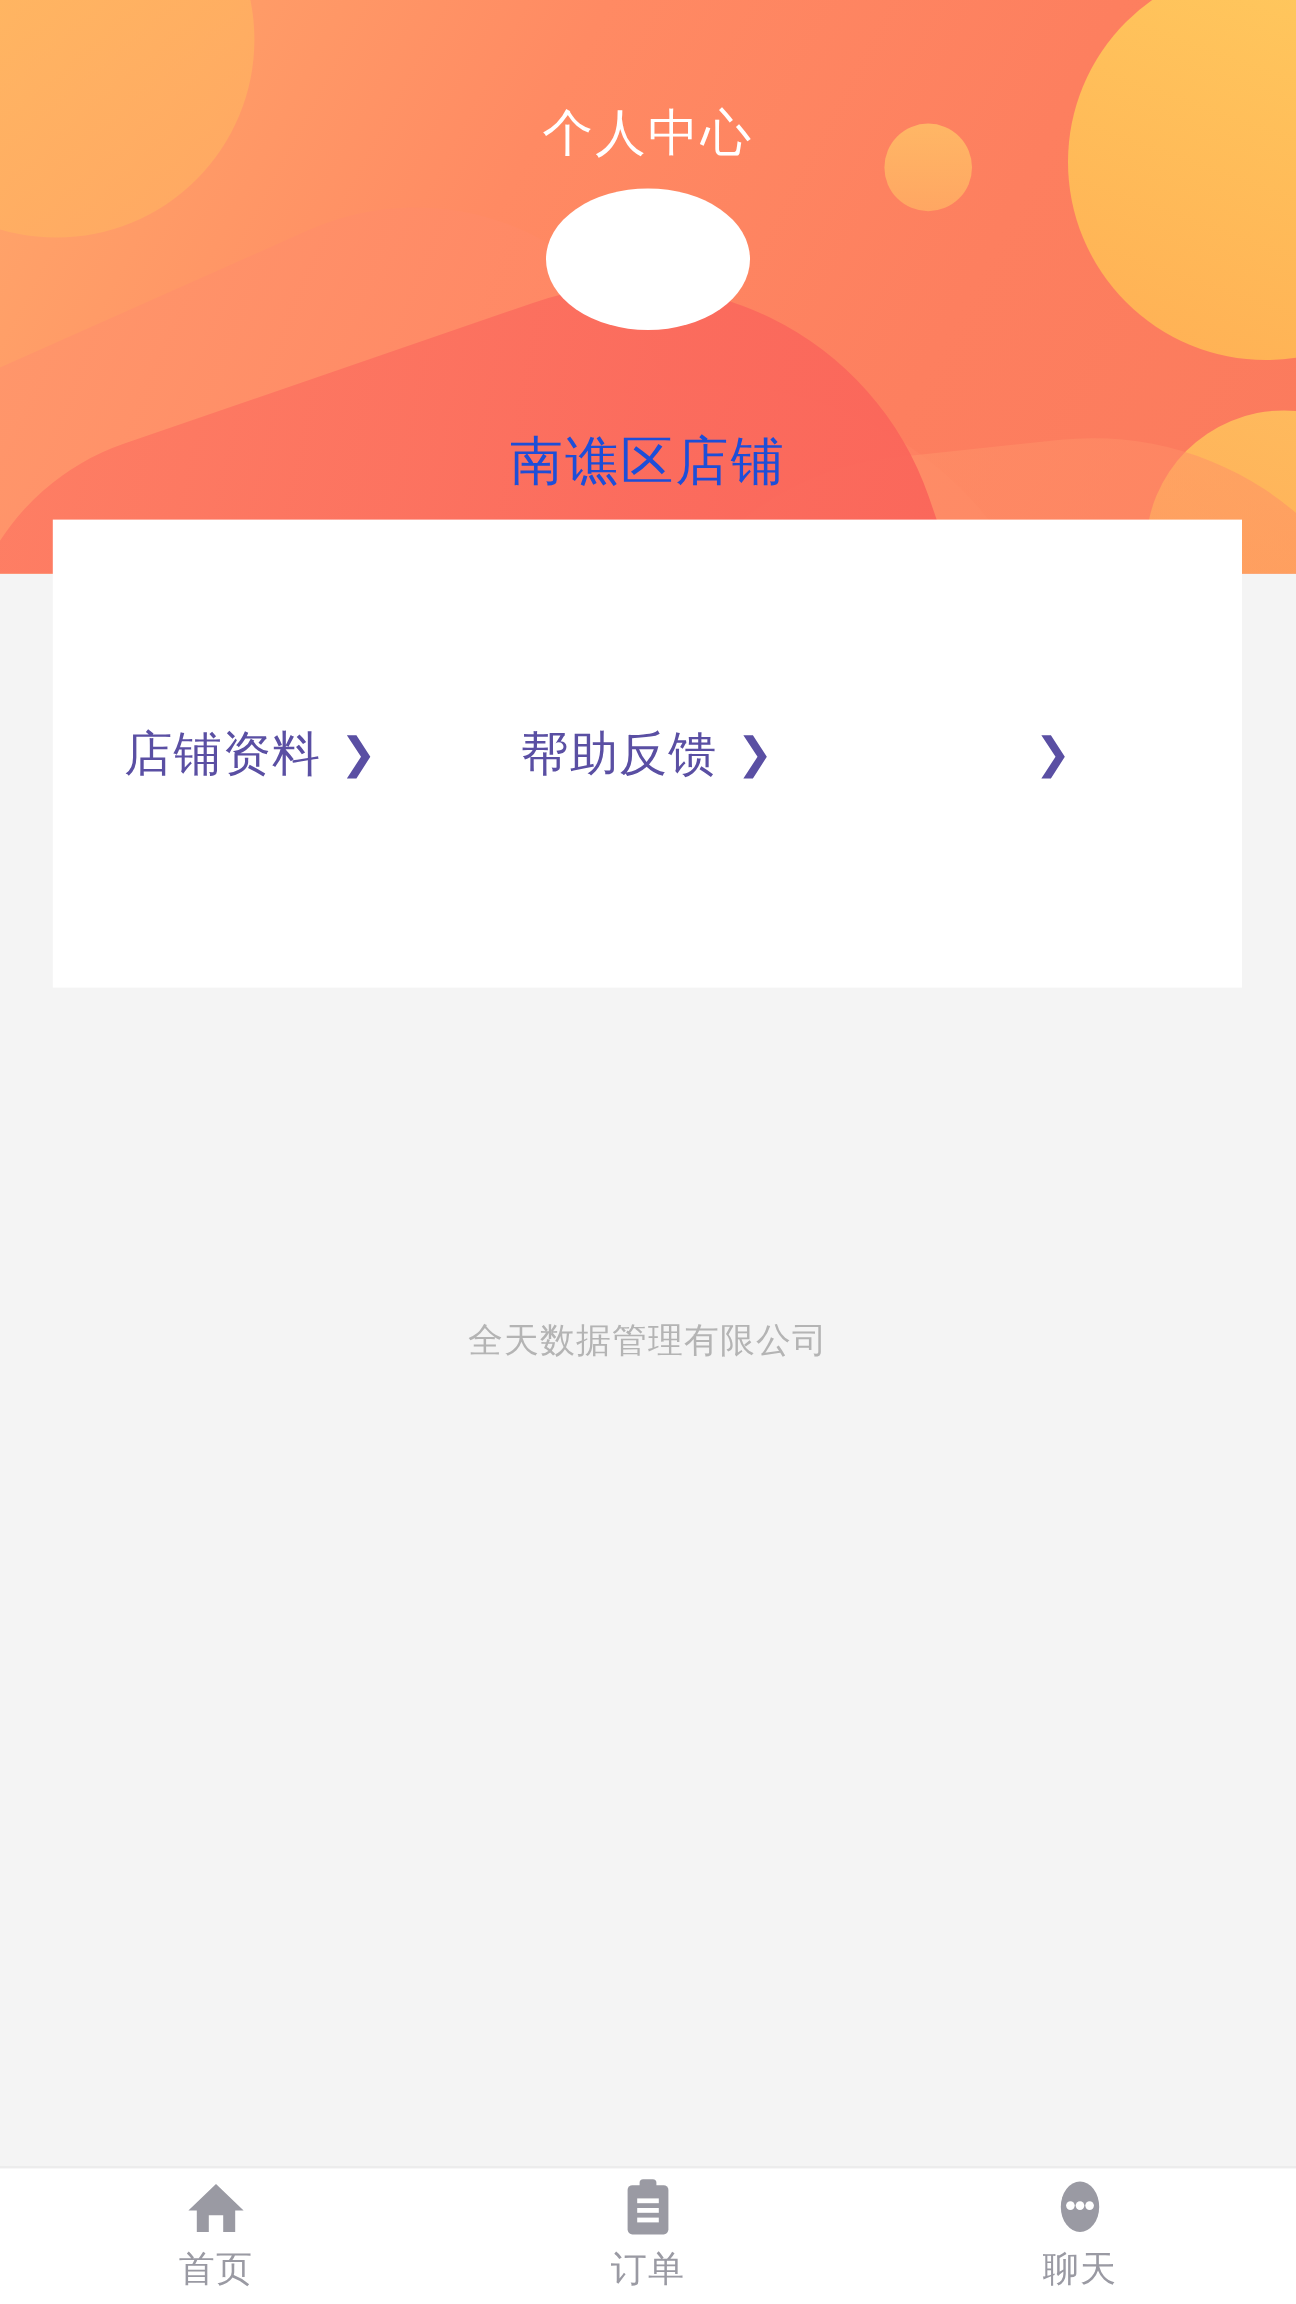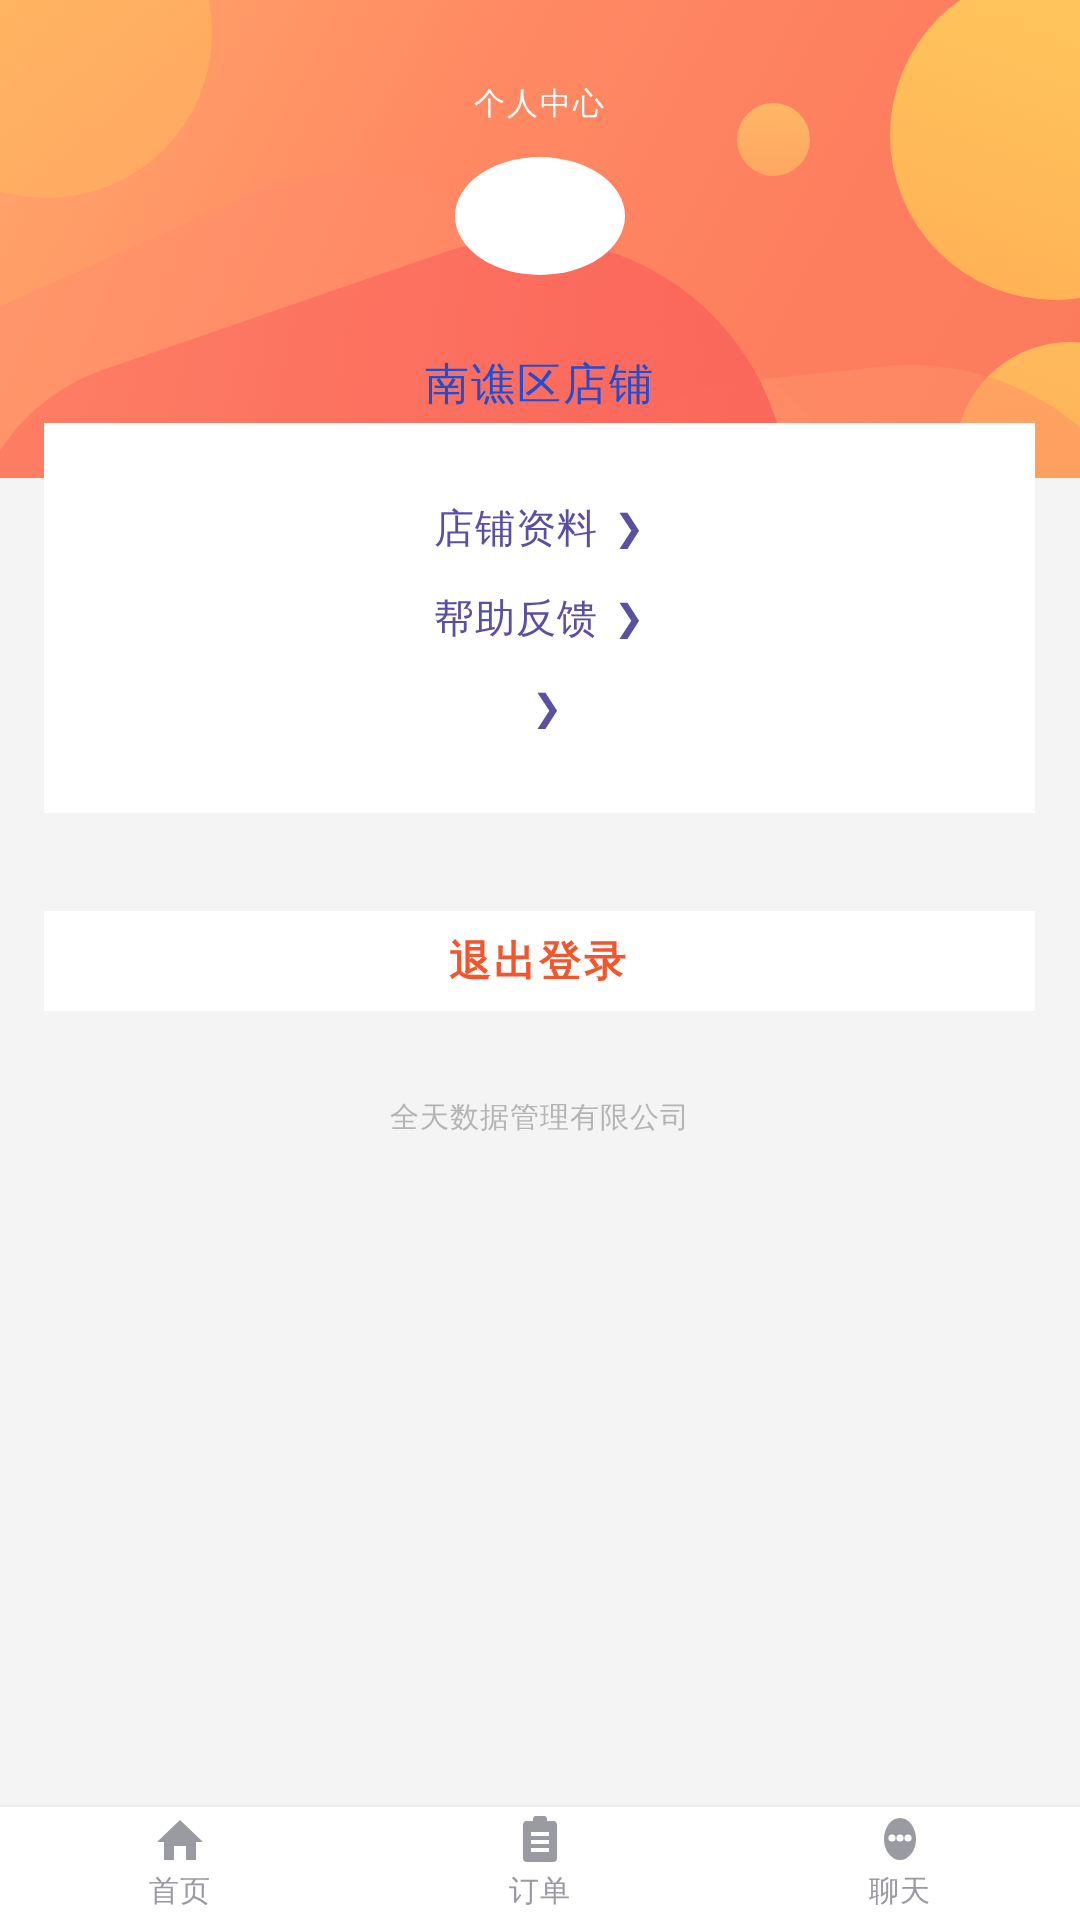--- a/index.html
+++ b/index.html
@@ -84,36 +84,36 @@
   }
   .battery-level { font-size:22px; color:#fff; font-weight:bold; margin-right:9px; }
   .battery::after {
     content:""; position:absolute; right:-9px; top:8px;
     width:5px; height:12px; background:#fff; border-radius:0 3px 3px 0;
   }
 
   
   .page-title {
     position:absolute; left:0; top:83px; width:1080px; text-align:center;
-    font-size:31px; color:#fff; z-index:5; letter-spacing:2px;
+    font-size:42px; color:#fff; z-index:5; letter-spacing:2px;
   }
   .avatar {
     position:absolute; left:50%; top:157px; transform:translateX(-50%);
     width:170px; height:118px; background:#fff; border-radius:50%; z-index:5;
   }
   .shop-name {
     position:absolute; left:0; top:355px; width:1080px; text-align:center;
     font-size:44px; color:#1d4ed8; z-index:5; letter-spacing:2px;
   }
 
   
   .menu-card {
-    position:absolute; left:44px; top:423px; width:991px; height:390px;
+    position:absolute; left:44px; top:433px; width:991px; height:390px;
     background:#fff; z-index:7;
-    display:flex; flex-direction:column; align-items:center; justify-content:center;
+    display:flex; flex-direction:row; align-items:center; justify-content:center;
   }
   .menu-item {
     width:100%; height:90px;
     display:flex; align-items:center; justify-content:center;
     font-size:40px; color:#5a4fa3; letter-spacing:1px; cursor:pointer;
   }
   .menu-item .chev { font-size:36px; font-weight:bold; margin-left:16px; color:#5a4fa3; }
 
   
   .logout-btn {
@@ -172,21 +172,20 @@
     </div>
     <div class="menu-item">
       <span>帮助反馈</span>
       <span class="chev">❯</span>
     </div>
     <div class="menu-item">
       <span class="chev">❯</span>
     </div>
   </div>
 
-  <div class="logout-btn">退出登录</div>
 
   <div class="company">全天数据管理有限公司</div>
 
   <div class="tabbar">
 
     <div class="tab">
       <span class="tab-icon">
         <svg width="52" height="50" viewBox="0 0 52 50">
           <path d="M26 5 L49 27 L42 27 L42 45 L32 45 L32 31 L20 31 L20 45 L10 45 L10 27 L3 27 Z" fill="#9a9aa3"></path>
         </svg>

